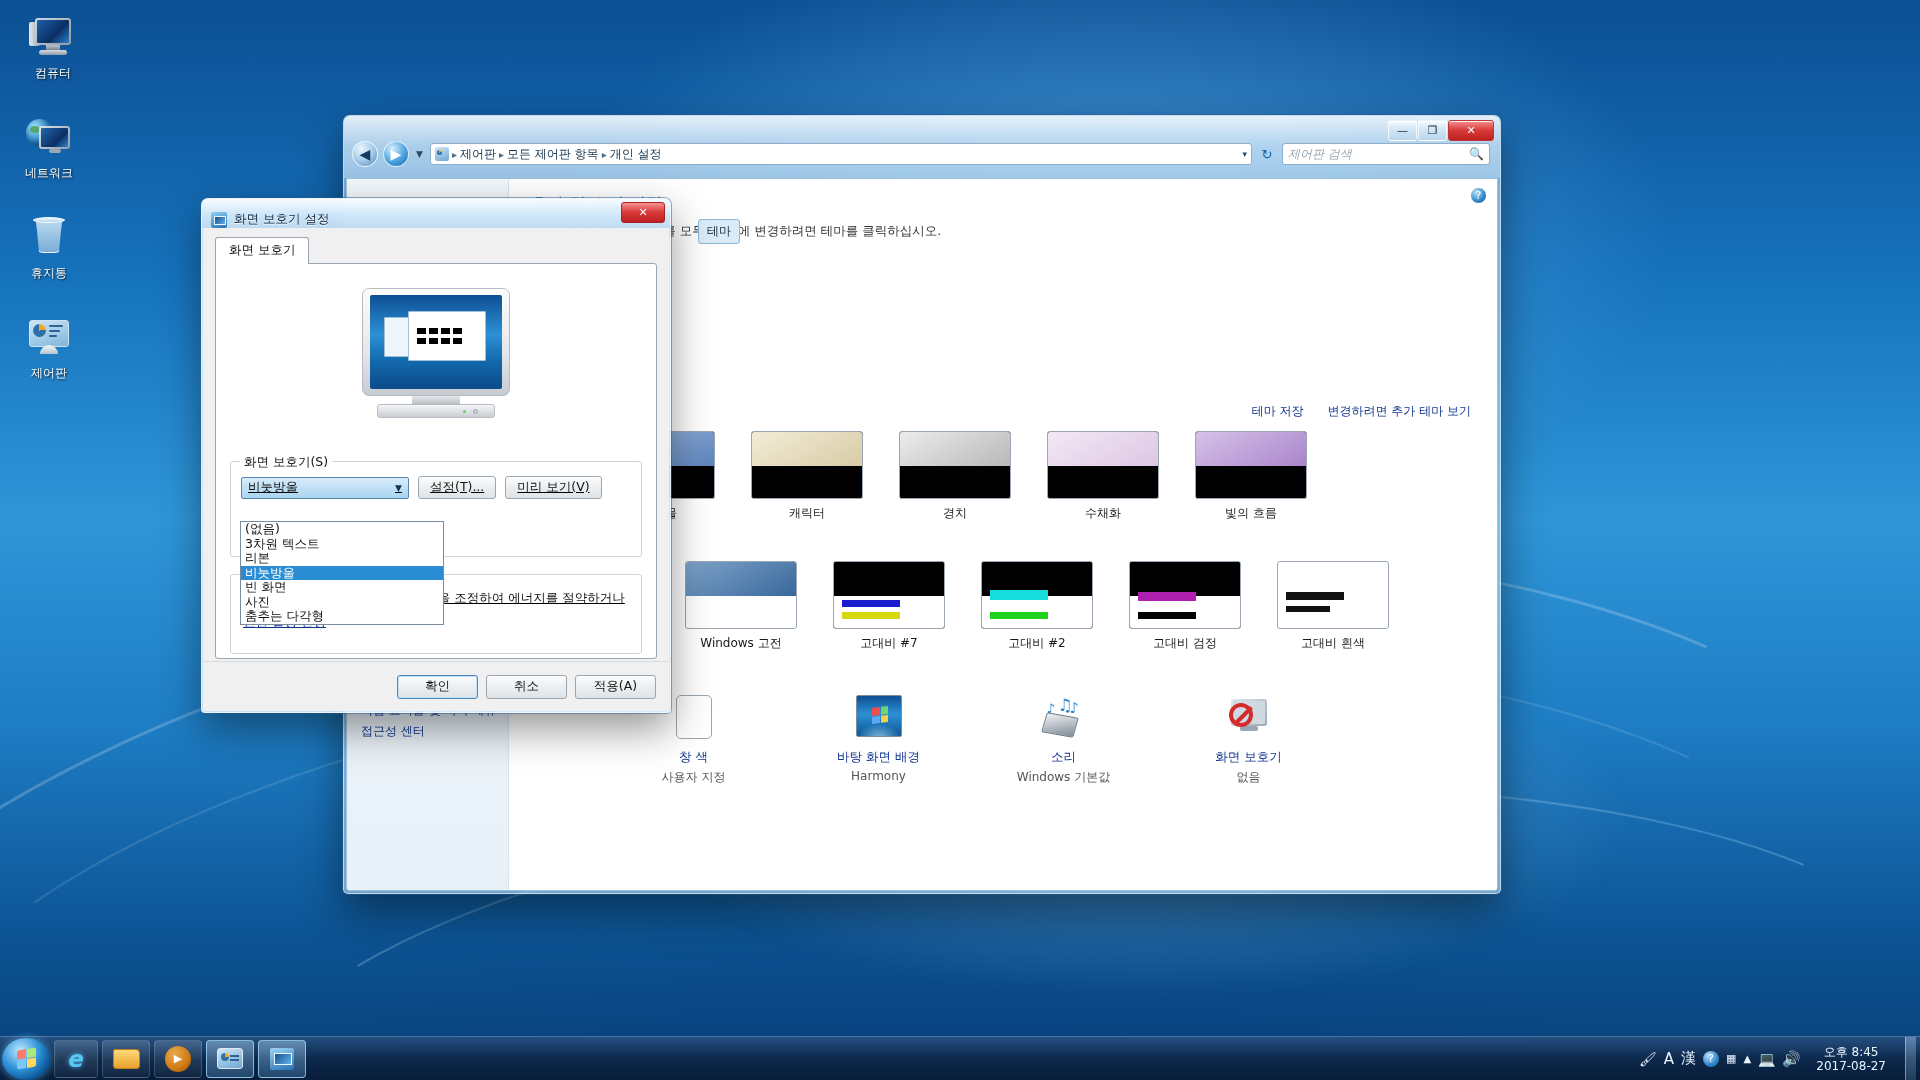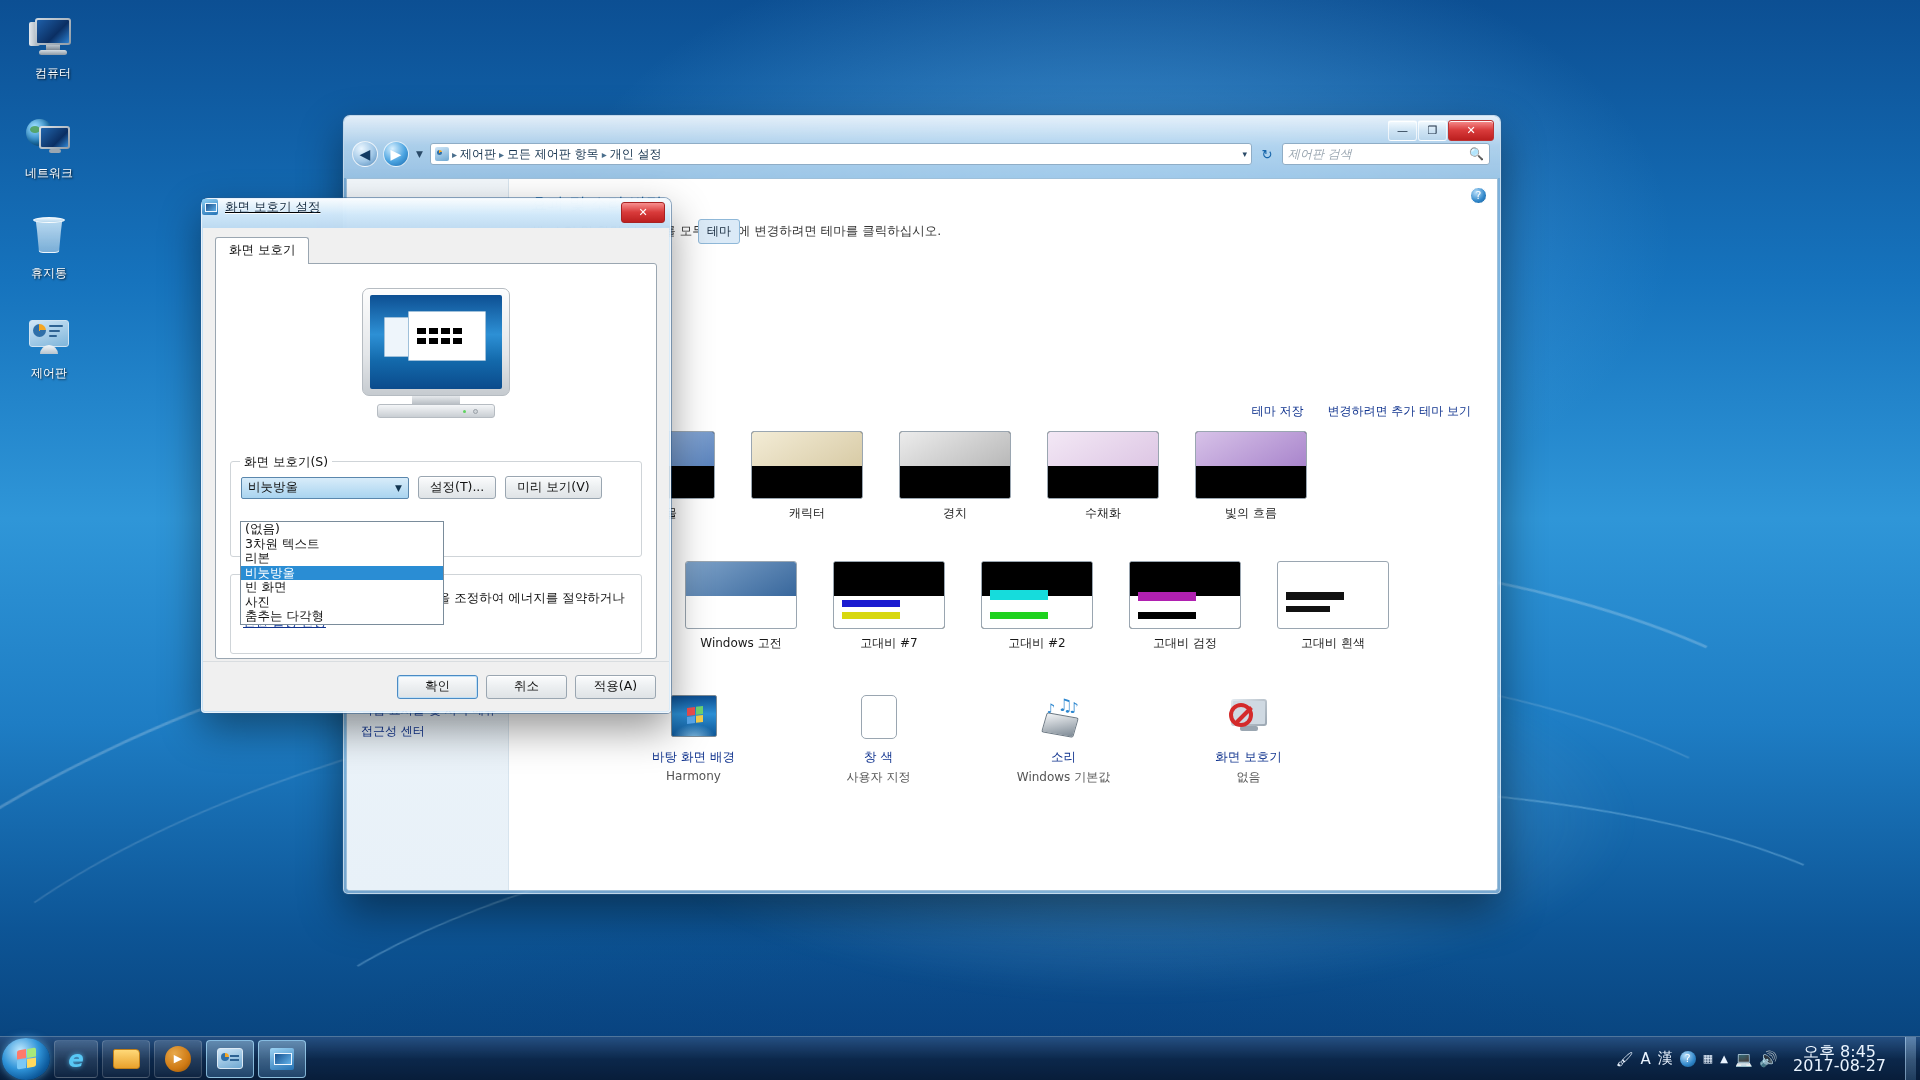--- a/index.html
+++ b/index.html
@@ -228,21 +228,21 @@
   #ssdlg {
     position:absolute; left:201px; top:198px; width:470px; height:515px;
     border-radius:7px 7px 4px 4px;
     border:1px solid rgba(255,255,255,.6);
     background: rgba(214,233,248,.92);
     box-shadow: 0 0 0 1px rgba(40,90,140,.5), 0 16px 40px rgba(0,0,0,.42);
   }
   #ssdlg .dhdr {
     height:29px; border-radius:6px 6px 0 0; position:relative;
     background: linear-gradient(180deg, rgba(250,253,255,.95), rgba(206,231,249,.8) 55%, rgba(186,216,240,.8));
-    display:flex; align-items:flex-start; gap:7px;text-decoration:underline;
+    display:flex; align-items:flex-end; padding-left:9px; gap:7px;
   }
   .dtitle { font-size:12.5px; color:#10273d; text-shadow: 0 1px 0 rgba(255,255,255,.9); }
   .dicon-sm { width:16px;height:16px;border-radius:2px; position:relative;
     background:linear-gradient(160deg,#8fd0f5,#2473b5); flex:none;}
   .dicon-sm::after{content:"";position:absolute;left:3px;top:4px;width:10px;height:7px;
     background:linear-gradient(135deg,#1b4f8a,#5fb0e8);border:1px solid #eef7ff;}
   .dclose {
     position:absolute; right:5px; top:3px; width:44px;height:21px;border-radius:3px;
     background:linear-gradient(180deg,#f78f8f,#d93b3b 48%,#bc1f1f);
     border:1px solid #a82222; color:#fff; font-size:11px; font-weight:bold;
@@ -282,21 +282,21 @@
   .mini-w2 { left:38px; top:16px; width:78px; height:50px; background:#fff; }
   .mini-sq { position:absolute; background:#000; width:9px; height:6px; }
   .mon-stand { width:48px;height:8px;background:linear-gradient(180deg,#e6e9ec,#b9bfc5);margin:0 auto; }
   .mon-base { width:118px;height:14px;border-radius:3px; margin:0 auto;
     background:linear-gradient(180deg,#f4f6f8,#c9ced3); border:1px solid #b6bcc2; position:relative;}
   .mon-led { position:absolute; right:16px; top:4px; width:5px;height:5px;border-radius:50%;
     background:#cfd4d8; border:1px solid #9aa1a8;}
   .mon-led2{ position:absolute; right:28px; top:5px; width:3px;height:3px;border-radius:50%;background:#5fd35f;}
 
   .fieldset {
-    position:absolute; left:14px; right:14px; border:1px solid #cfd4d8; border-radius:3px;
+    position:absolute; left:14px; right:14px; border:1px solid #cfd4d8; border-radius:3px;text-decoration:underline;
   }
   .fsleg { position:absolute; top:-8px; left:9px; background:#fff; padding:0 4px; font-size:12.5px; color:#111; }
   .ctlrow { display:flex; align-items:center; gap:9px; }
 
   .combo {
     width:168px; height:22px; border:1px solid #5a87ad; border-radius:2px;
     background:linear-gradient(180deg,#d8ecfa,#a9d4f0);
     display:flex; align-items:center; padding:0 2px 0 6px; font-size:12.5px; color:#111;
     cursor:pointer; position:relative;
   }
@@ -381,21 +381,21 @@
     background:linear-gradient(135deg,#16518f,#63b3ea);border:1px solid #eef7ff;}
 
   #tray { margin-left:auto; display:flex; align-items:center; gap:7px; padding-right:4px;
     color:#eaf4ff; font-size:12px; }
   .trayico { cursor:pointer; display:flex; align-items:center; justify-content:center; }
   .ime-a { font-size:15px; }
   .ime-h { font-size:15px; }
   .help-o { width:16px;height:16px;border-radius:50%;
     background:radial-gradient(circle at 35% 30%,#b8dffb,#2f86c9 60%,#14507f);
     color:#fff;font-size:11px;display:flex;align-items:center;justify-content:center;}
-  .clock { text-align:center; line-height:14px; padding:0 8px; cursor:pointer; font-size:16px;}
+  .clock { text-align:center; line-height:14px; padding:0 8px; cursor:pointer; font-size:12px;}
   .showdesk { width:11px; height:44px; margin-left:4px;
     background:linear-gradient(180deg, rgba(200,230,255,.35), rgba(120,180,230,.2));
     border-left:1px solid rgba(190,225,255,.5); cursor:pointer; }
 </style>
 </head>
 <body>
 
 <div id="desktop">
   <div class="swoosh sw1"></div>
   <div class="swoosh sw2"></div>
@@ -584,38 +584,38 @@
             <div style="position:absolute;left:8px;top:30px;width:58px;height:8px;background:#111;"></div>
             <div style="position:absolute;left:8px;top:44px;width:44px;height:6px;background:#111;"></div>
           </div>
           <div class="cap">고대비 흰색</div>
         </div>
       </div>
 
       <div class="bottomrow" style="position:absolute; left:0; top:500px;">
         <div class="bitem">
           <div class="bicon">
+              <div class="win-thumb"></div>
+            </div>
+          <div class="blink">창 색</div>
+          <div class="bval">사용자 지정</div>
+        </div>
+        <div class="bitem">
+          <div class="bicon">
             <div class="wp-thumb" style="margin:0 auto;">
                 <div class="wp-flag">
                   <i></i>
                   <i></i>
                   <i></i>
                   <i></i>
                 </div>
               </div>
           </div>
           <div class="blink">바탕 화면 배경</div>
           <div class="bval">Harmony</div>
-        </div>
-        <div class="bitem">
-          <div class="bicon">
-              <div class="win-thumb"></div>
-            </div>
-          <div class="blink">창 색</div>
-          <div class="bval">사용자 지정</div>
         </div>
         <div class="bitem">
           <div class="bicon">
             <div class="snd-icon">
               <div class="snd-kbd"></div>
               <div class="snd-note snd-n1">♪</div>
               <div class="snd-note snd-n2">♫</div>
               <div class="snd-note snd-n3">♪</div>
             </div>
           </div>

